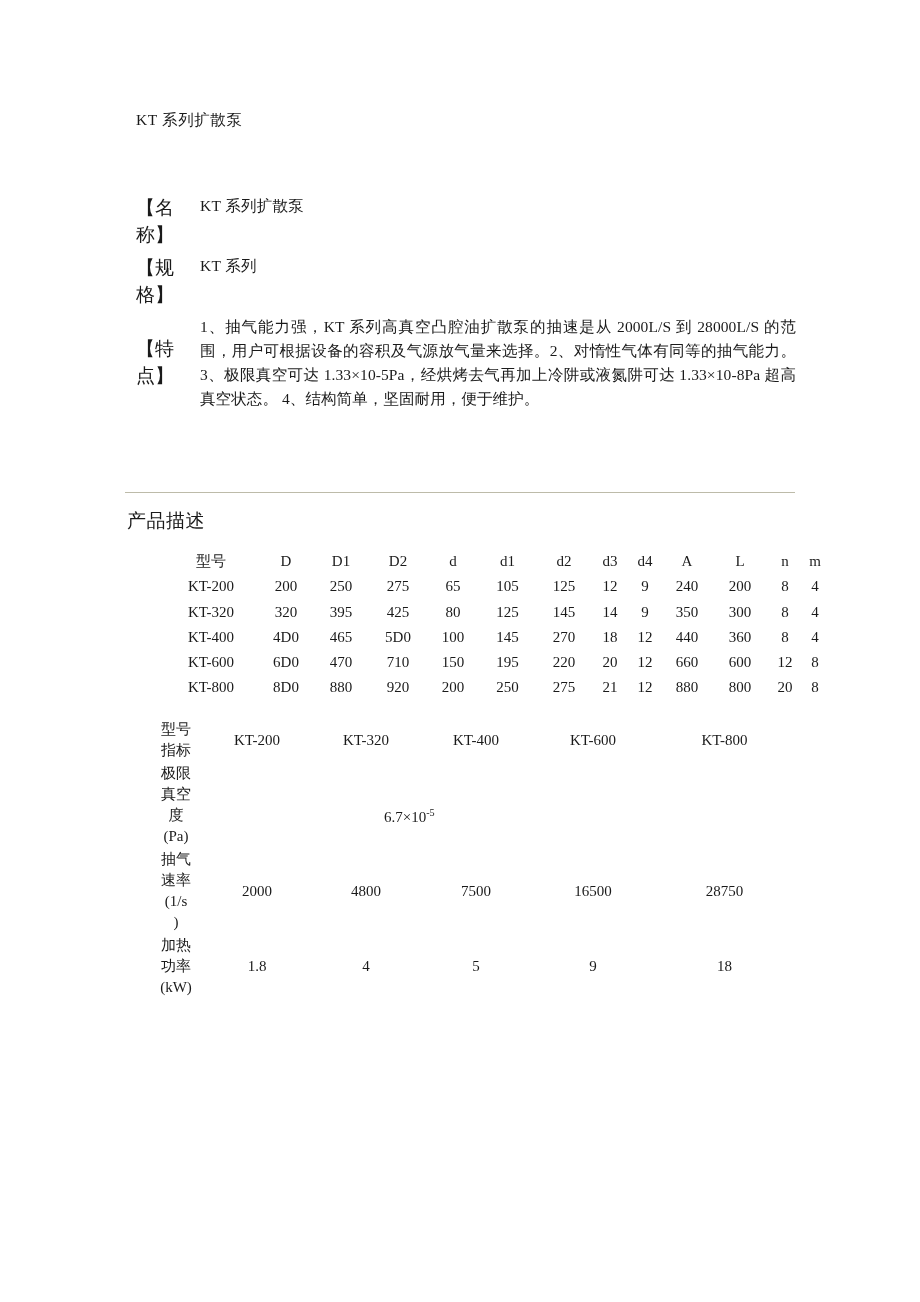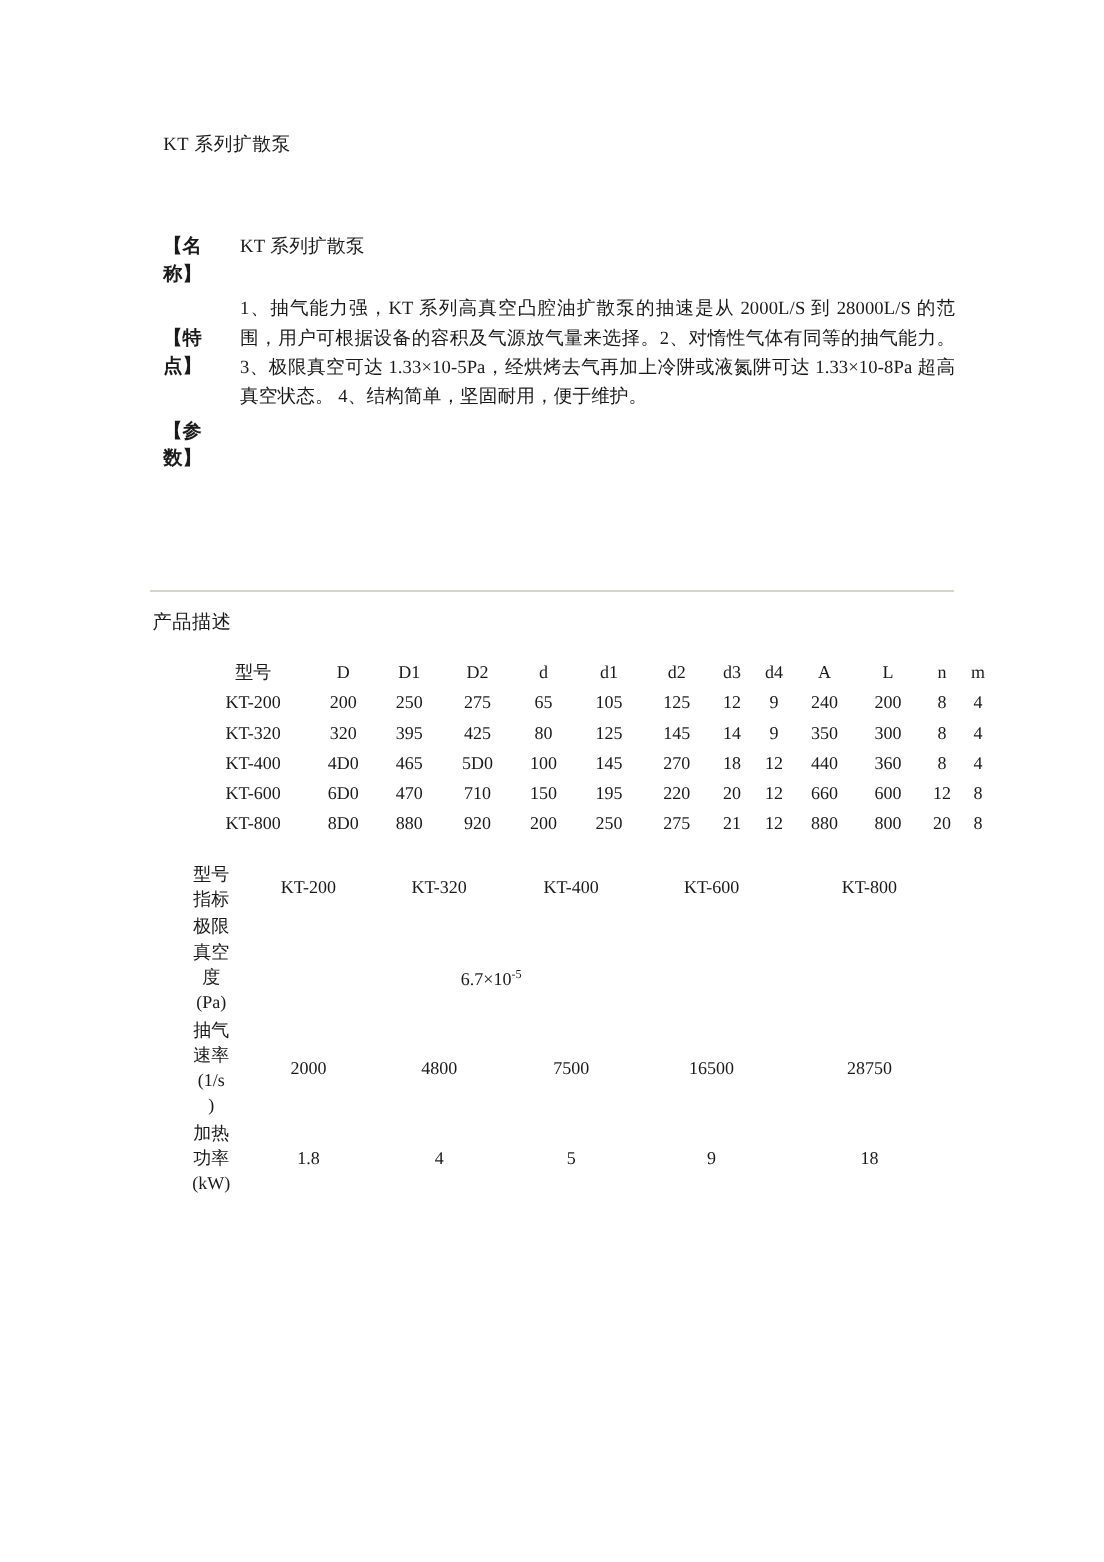--- a/index.html
+++ b/index.html
@@ -43,22 +43,22 @@
     width: 660px;
   }
   .info-row {
     display: flex;
     align-items: flex-start;
     margin-bottom: 6px;
   }
   .info-label {
     width: 50px;
     min-width: 50px;
-    font-weight: bold;
-    font-size: 16px;
+    font-weight: normal;
+    font-size: 19px;
     line-height: 1.42;
     letter-spacing: 0px;
   }
   .info-value {
     flex: 1;
     font-size: 15.5px;
     line-height: 1.42;
     padding-left: 14px;
     letter-spacing: 0.3px;
   }
@@ -80,21 +80,21 @@
     height: 1px;
     border-top: 1px solid #b9b7a4;
     opacity: 0.95;
   }
 
   
   .section-heading {
     position: absolute;
     left: 127px;
     top: 508px;
-    font-size: 16px;
+    font-size: 19px;
     letter-spacing: 0.5px;
   }
 
   
   .dim-table {
     position: absolute;
     left: 163px;
     top: 549px;
     border-collapse: collapse;
     font-size: 15px;
@@ -175,30 +175,30 @@
 
   <div class="doc-title">KT 系列扩散泵</div>
 
   <div class="info-block">
 
     <div class="info-row">
       <div class="info-label">【名称】</div>
       <div class="info-value">KT 系列扩散泵</div>
     </div>
 
+    <div class="info-row">
+      <div class="info-label">【规格】</div>
+      <div class="info-value">KT 系列</div>
+    </div>
 
     <div class="info-row feature">
       <div class="info-label">【特点】</div>
       <div class="info-value feature-text">1、抽气能力强，KT 系列高真空凸腔油扩散泵的抽速是从 2000L/S 到 28000L/S 的范围，用户可根据设备的容积及气源放气量来选择。2、对惰性气体有同等的抽气能力。3、极限真空可达 1.33×10-5Pa，经烘烤去气再加上冷阱或液氮阱可达 1.33×10-8Pa 超高真空状态。 4、结构简单，坚固耐用，便于维护。</div>
     </div>
 
-    <div class="info-row">
-      <div class="info-label">【参数】</div>
-      <div class="info-value"></div>
-    </div>
 
   </div>
 
   <div class="divider"></div>
 
   <div class="section-heading">产品描述</div>
 
   <table class="dim-table">
     <thead>
       <tr>

